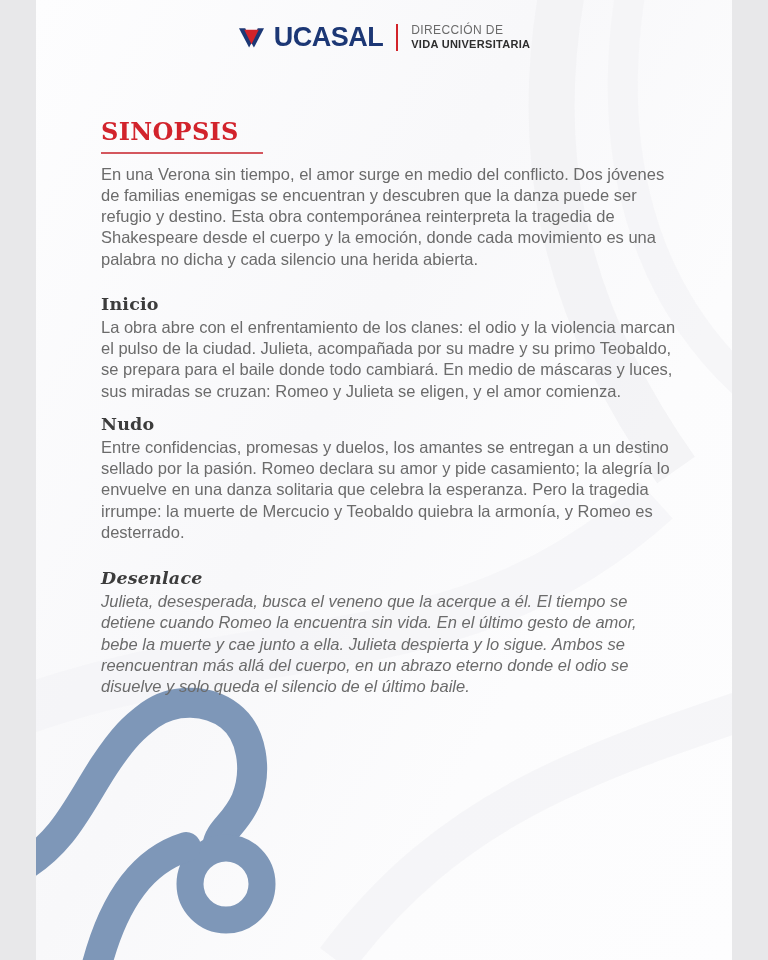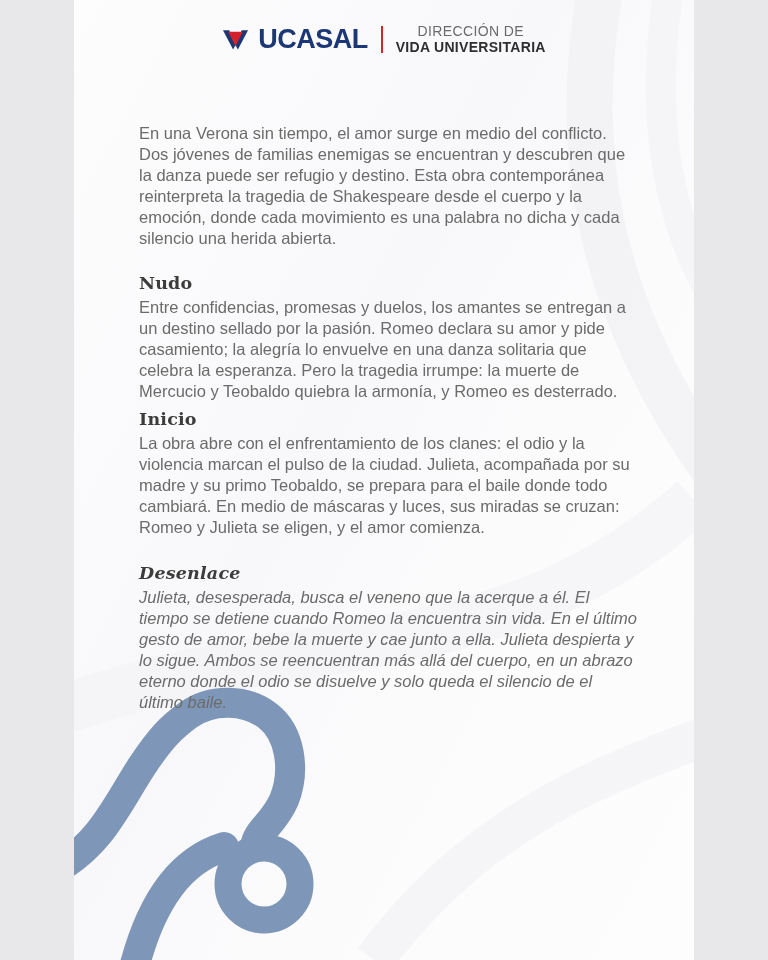--- a/index.html
+++ b/index.html
@@ -1,18 +1,18 @@
 <!DOCTYPE html>
 <html><head>
 <meta charset="utf-8">
 <style>
   html,body{margin:0;padding:0;background:#e8e8ea;}
   .page{
     position:relative;
-    width:620px;height:960px;
+    width:696px;height:960px;
     margin:0 auto;
     background:linear-gradient(118deg,#fdfdfe 0%,#f8f8fa 42%,#fcfcfd 70%,#fdfdfe 100%);
     overflow:hidden;
     font-family:"Liberation Sans",sans-serif;
   }
   svg.bg-waves{position:absolute;inset:0;pointer-events:none;}
   svg.deco{position:absolute;inset:0;pointer-events:none;}
 
   
   header.brand{
@@ -20,22 +20,22 @@
     display:flex;align-items:center;justify-content:center;
     padding-top:23px;gap:9px;
   }
   .brand-mark{display:inline-flex;width:27px;height:28px;}
   .brand-name{
     color:#1c3775;font-weight:bold;font-size:27px;letter-spacing:-0.5px;
     line-height:28px;
   }
   .brand-divider{width:2px;height:27px;background:#d2232a;margin:0 4px;}
   .brand-dept{display:flex;flex-direction:column;justify-content:center;line-height:1.15;}
-  .dept-l1{font-size:14px;color:#6a6a6a;letter-spacing:0.4px;text-align:center;}
-  .dept-l2{font-size:14px;color:#2e2e2e;font-weight:bold;letter-spacing:0.3px;}
+  .dept-l1{font-size:12px;color:#6a6a6a;letter-spacing:0.4px;}
+  .dept-l2{font-size:11px;color:#2e2e2e;font-weight:bold;letter-spacing:0.3px;}
 
   
   main{position:relative;z-index:2;padding:0 56px 0 65px;}
   h2.sec-title{
     display:inline-block;
     margin:0;padding:0 24px 7px 0;
     border-bottom:2px solid #d4575e;
     color:#d2232c;
     font-family:"DejaVu Serif","Liberation Serif",serif;
     font-weight:bold;font-size:24px;letter-spacing:0.3px;
@@ -83,33 +83,34 @@
     <span class="brand-divider"></span>
     <span class="brand-dept">
       <span class="dept-l1">DIRECCIÓN DE</span>
       <span class="dept-l2">VIDA UNIVERSITARIA</span>
     </span>
   </header>
 
   <main>
 
     <section class="sec-sinopsis">
+      <h2 class="sec-title">SINOPSIS</h2>
       <p class="body">En una Verona sin tiempo, el amor surge en medio del conflicto. Dos jóvenes de familias enemigas se encuentran y descubren que la danza puede ser refugio y destino. Esta obra contemporánea reinterpreta la tragedia de Shakespeare desde el cuerpo y la emoción, donde cada movimiento es una palabra no dicha y cada silencio una herida abierta.</p>
     </section>
 
     <section class="sec-desarrollo">
 
+      <div class="subsection first">
+        <h3 class="sub-title">Inicio</h3>
+        <p class="body">La obra abre con el enfrentamiento de los clanes: el odio y la violencia marcan el pulso de la ciudad. Julieta, acompañada por su madre y su primo Teobaldo, se prepara para el baile donde todo cambiará. En medio de máscaras y luces, sus miradas se cruzan: Romeo y Julieta se eligen, y el amor comienza.</p>
+      </div>
+
       <div class="subsection">
         <h3 class="sub-title">Nudo</h3>
         <p class="body">Entre confidencias, promesas y duelos, los amantes se entregan a un destino sellado por la pasión. Romeo declara su amor y pide casamiento; la alegría lo envuelve en una danza solitaria que celebra la esperanza. Pero la tragedia irrumpe: la muerte de Mercucio y Teobaldo quiebra la armonía, y Romeo es desterrado.</p>
-      </div>
-
-      <div class="subsection first">
-        <h3 class="sub-title">Inicio</h3>
-        <p class="body">La obra abre con el enfrentamiento de los clanes: el odio y la violencia marcan el pulso de la ciudad. Julieta, acompañada por su madre y su primo Teobaldo, se prepara para el baile donde todo cambiará. En medio de máscaras y luces, sus miradas se cruzan: Romeo y Julieta se eligen, y el amor comienza.</p>
       </div>
 
       <div class="subsection last">
         <h3 class="sub-title">Desenlace</h3>
         <p class="body">Julieta, desesperada, busca el veneno que la acerque a él. El tiempo se detiene cuando Romeo la encuentra sin vida. En el último gesto de amor, bebe la muerte y cae junto a ella. Julieta despierta y lo sigue. Ambos se reencuentran más allá del cuerpo, en un abrazo eterno donde el odio se disuelve y solo queda el silencio de el último baile.</p>
       </div>
     </section>
 
   </main>
 

